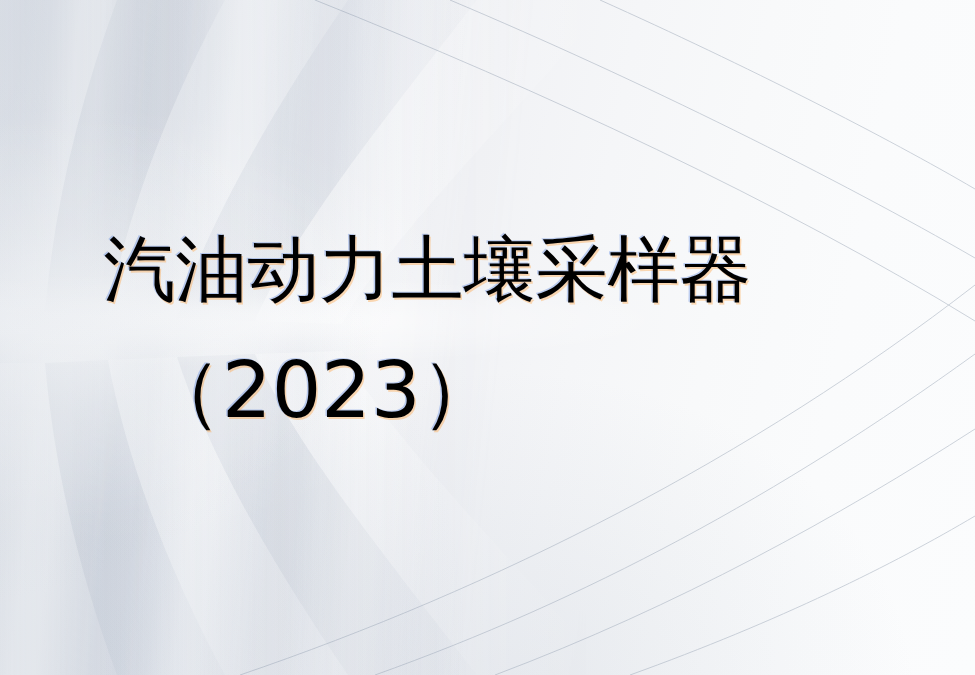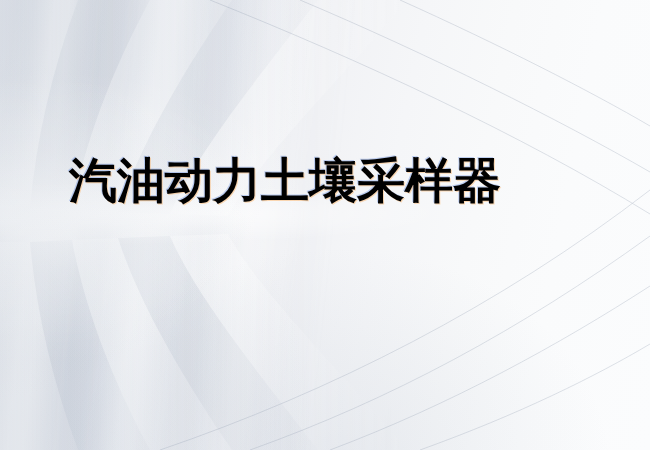--- a/index.html
+++ b/index.html
@@ -117,21 +117,21 @@
     top: 0;
     width: 650px;
     height: 450px;
   }
 
   .title-line {
     position: absolute;
     margin: 0;
     white-space: nowrap;
     color: #000000;
-    font-weight: bold;
+    font-weight: normal;
     font-family: "DejaVu Sans", "Liberation Sans", sans-serif;
     line-height: 1;
     letter-spacing: 0px;
     text-shadow:
        1px 1px 0 rgba(255,160,60,0.38),
       -1px -1px 0 rgba(60,110,220,0.30);
   }
 
   #title-line-1 {
     left: 69px;
@@ -255,15 +255,16 @@
       </g>
     </svg>
   </div>
 
   <div class="bg-layer" id="bg-glow"></div>
 
   <div class="bg-layer" id="bg-vignette"></div>
 
   <div id="title-block">
     <div class="title-line" id="title-line-1">汽油动力土壤采样器</div>
+    <div class="title-line" id="title-line-2">（2023）</div>
   </div>
 
 </div>
 
 </body></html>

